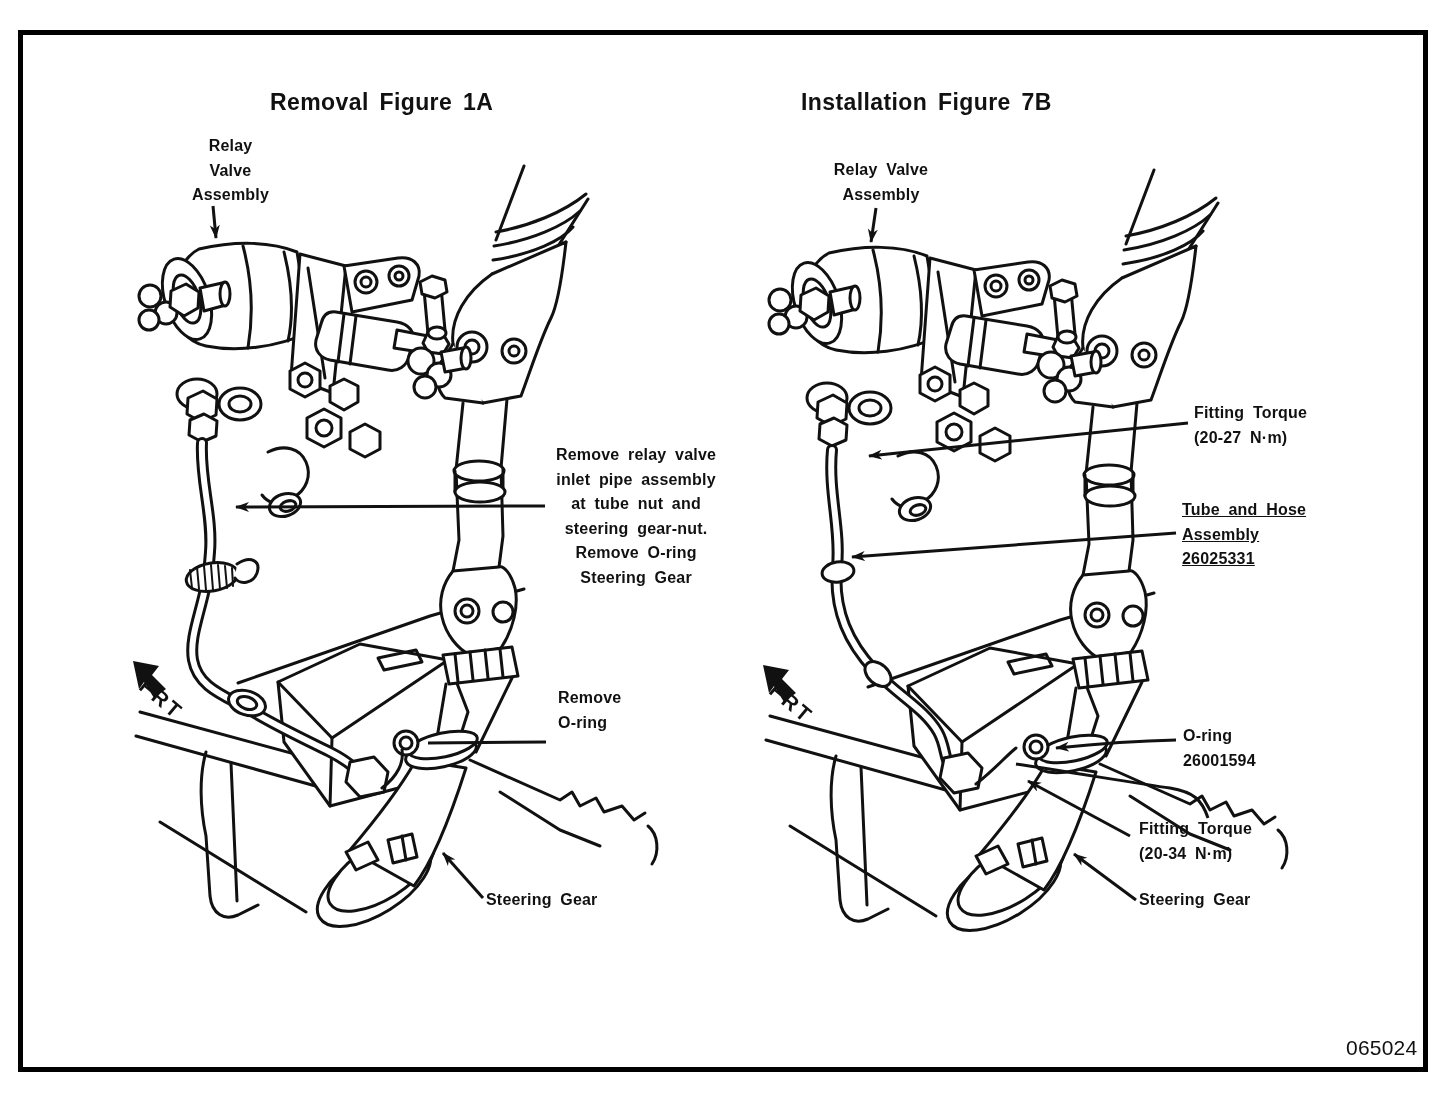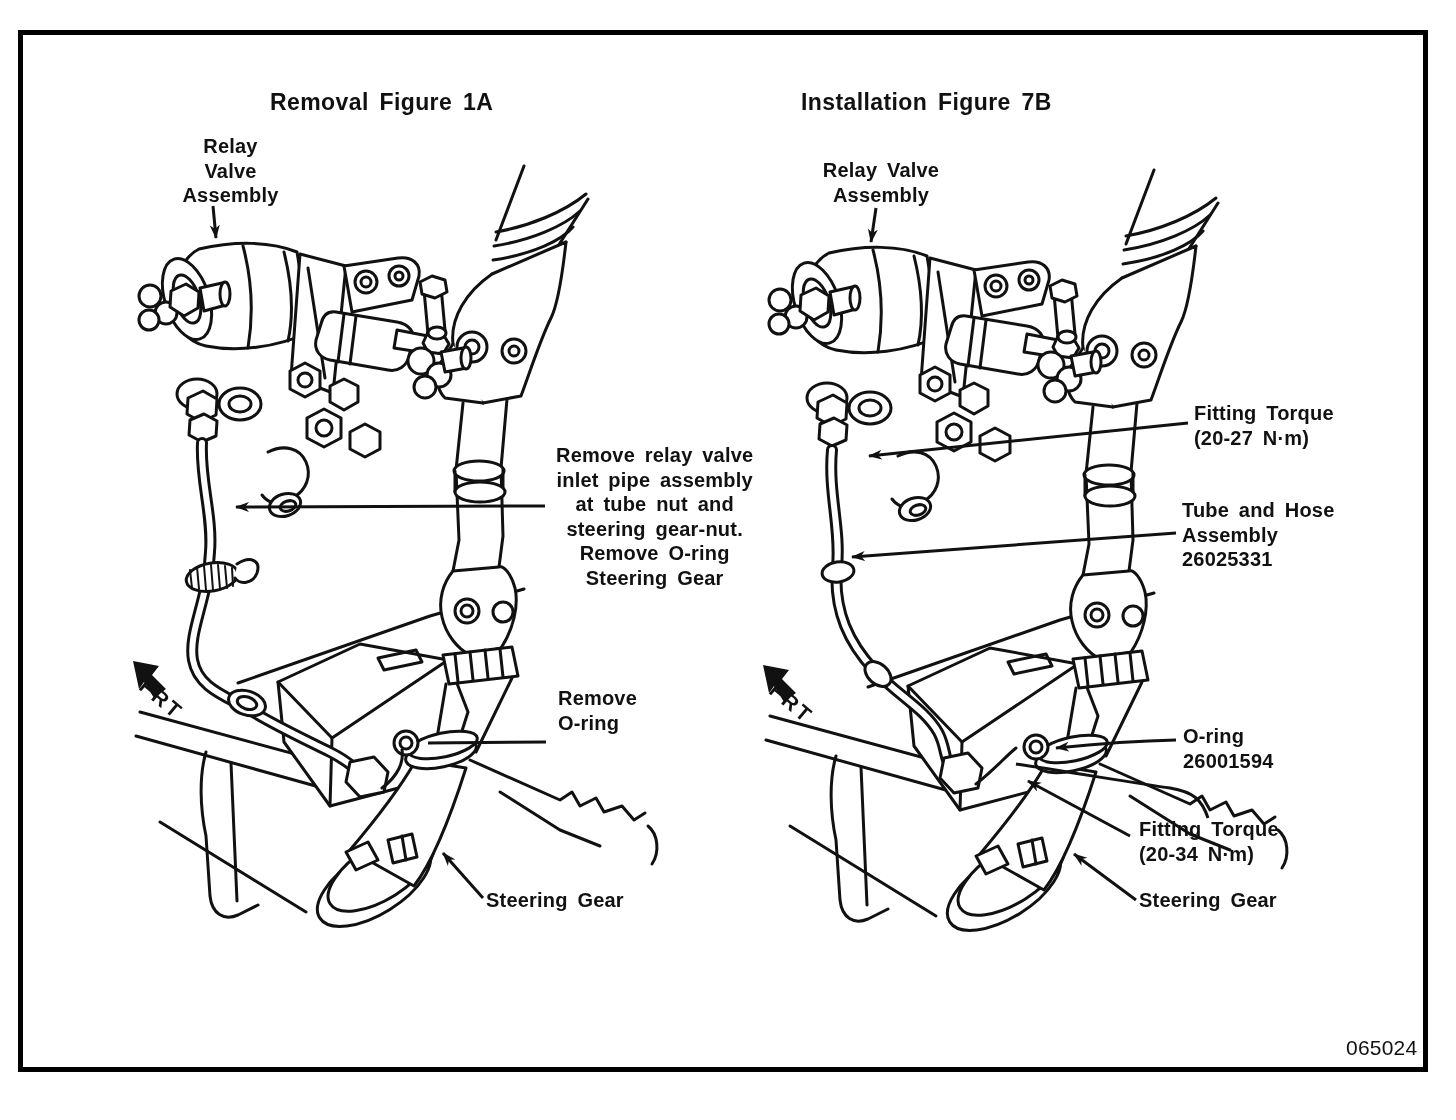--- a/index.html
+++ b/index.html
@@ -1,20 +1,20 @@
 <!DOCTYPE html>
 <html><head>
 <meta charset="utf-8">
 <style>
   html,body{margin:0;padding:0;background:#fff;}
   #page{position:relative;width:1456px;height:1120px;background:#fff;overflow:hidden;
         font-family:"Liberation Sans","DejaVu Sans",sans-serif;color:#111;}
   .frame{position:absolute;left:18px;top:30px;width:1410px;height:1042px;
          border:5px solid #000;box-sizing:border-box;}
-  .lbl{position:absolute;font-weight:bold;font-size:20px;line-height:24.6px;
+  .lbl{position:absolute;font-weight:bold;font-size:16px;line-height:24.6px;
        white-space:pre-line;word-spacing:4px;letter-spacing:.2px;color:#111;}
   .title{font-size:23px;letter-spacing:.4px;}
   .center{text-align:center;}
   .frt{font-size:21px;letter-spacing:3px;transform:rotate(40deg);transform-origin:0 0;}
   .code{font-weight:normal;font-size:21px;}
   .caption{font-size:28px;margin-top:43px;}
   svg{position:absolute;left:0;top:0;}
   .art{stroke:#111;stroke-width:3;fill:none;stroke-linejoin:round;stroke-linecap:round;}
   .t-out{stroke:#111;stroke-width:12;fill:none;stroke-linecap:round;}
   .t-in{stroke:#fff;stroke-width:6;fill:none;stroke-linecap:round;}
@@ -219,21 +219,21 @@
 Steering Gear</div>
   <div class="lbl" style="left:558px;top:686px;">Remove
 O-ring</div>
   <div class="lbl" style="left:486px;top:888px;">Steering Gear</div>
   <div class="lbl frt" style="left:150px;top:674px;">FRT</div>
 
   <div class="lbl center" style="left:806px;top:158px;width:150px;">Relay Valve
 Assembly</div>
   <div class="lbl" style="left:1194px;top:401px;">Fitting Torque
 (20-27 N·m)</div>
-  <div class="lbl" style="left:1182px;top:498px;">Tube and Hose
+  <div class="lbl" style="left:1182px;top:498px;text-decoration:underline;">Tube and Hose
 Assembly
 26025331</div>
   <div class="lbl" style="left:1183px;top:724px;">O-ring
 26001594</div>
   <div class="lbl" style="left:1139px;top:817px;">Fitting Torque
 (20-34 N·m)</div>
   <div class="lbl" style="left:1139px;top:888px;">Steering Gear</div>
   <div class="lbl frt" style="left:780px;top:678px;">FRT</div>
 
   <div class="lbl code" style="left:1346px;top:1036px;">065024</div>

